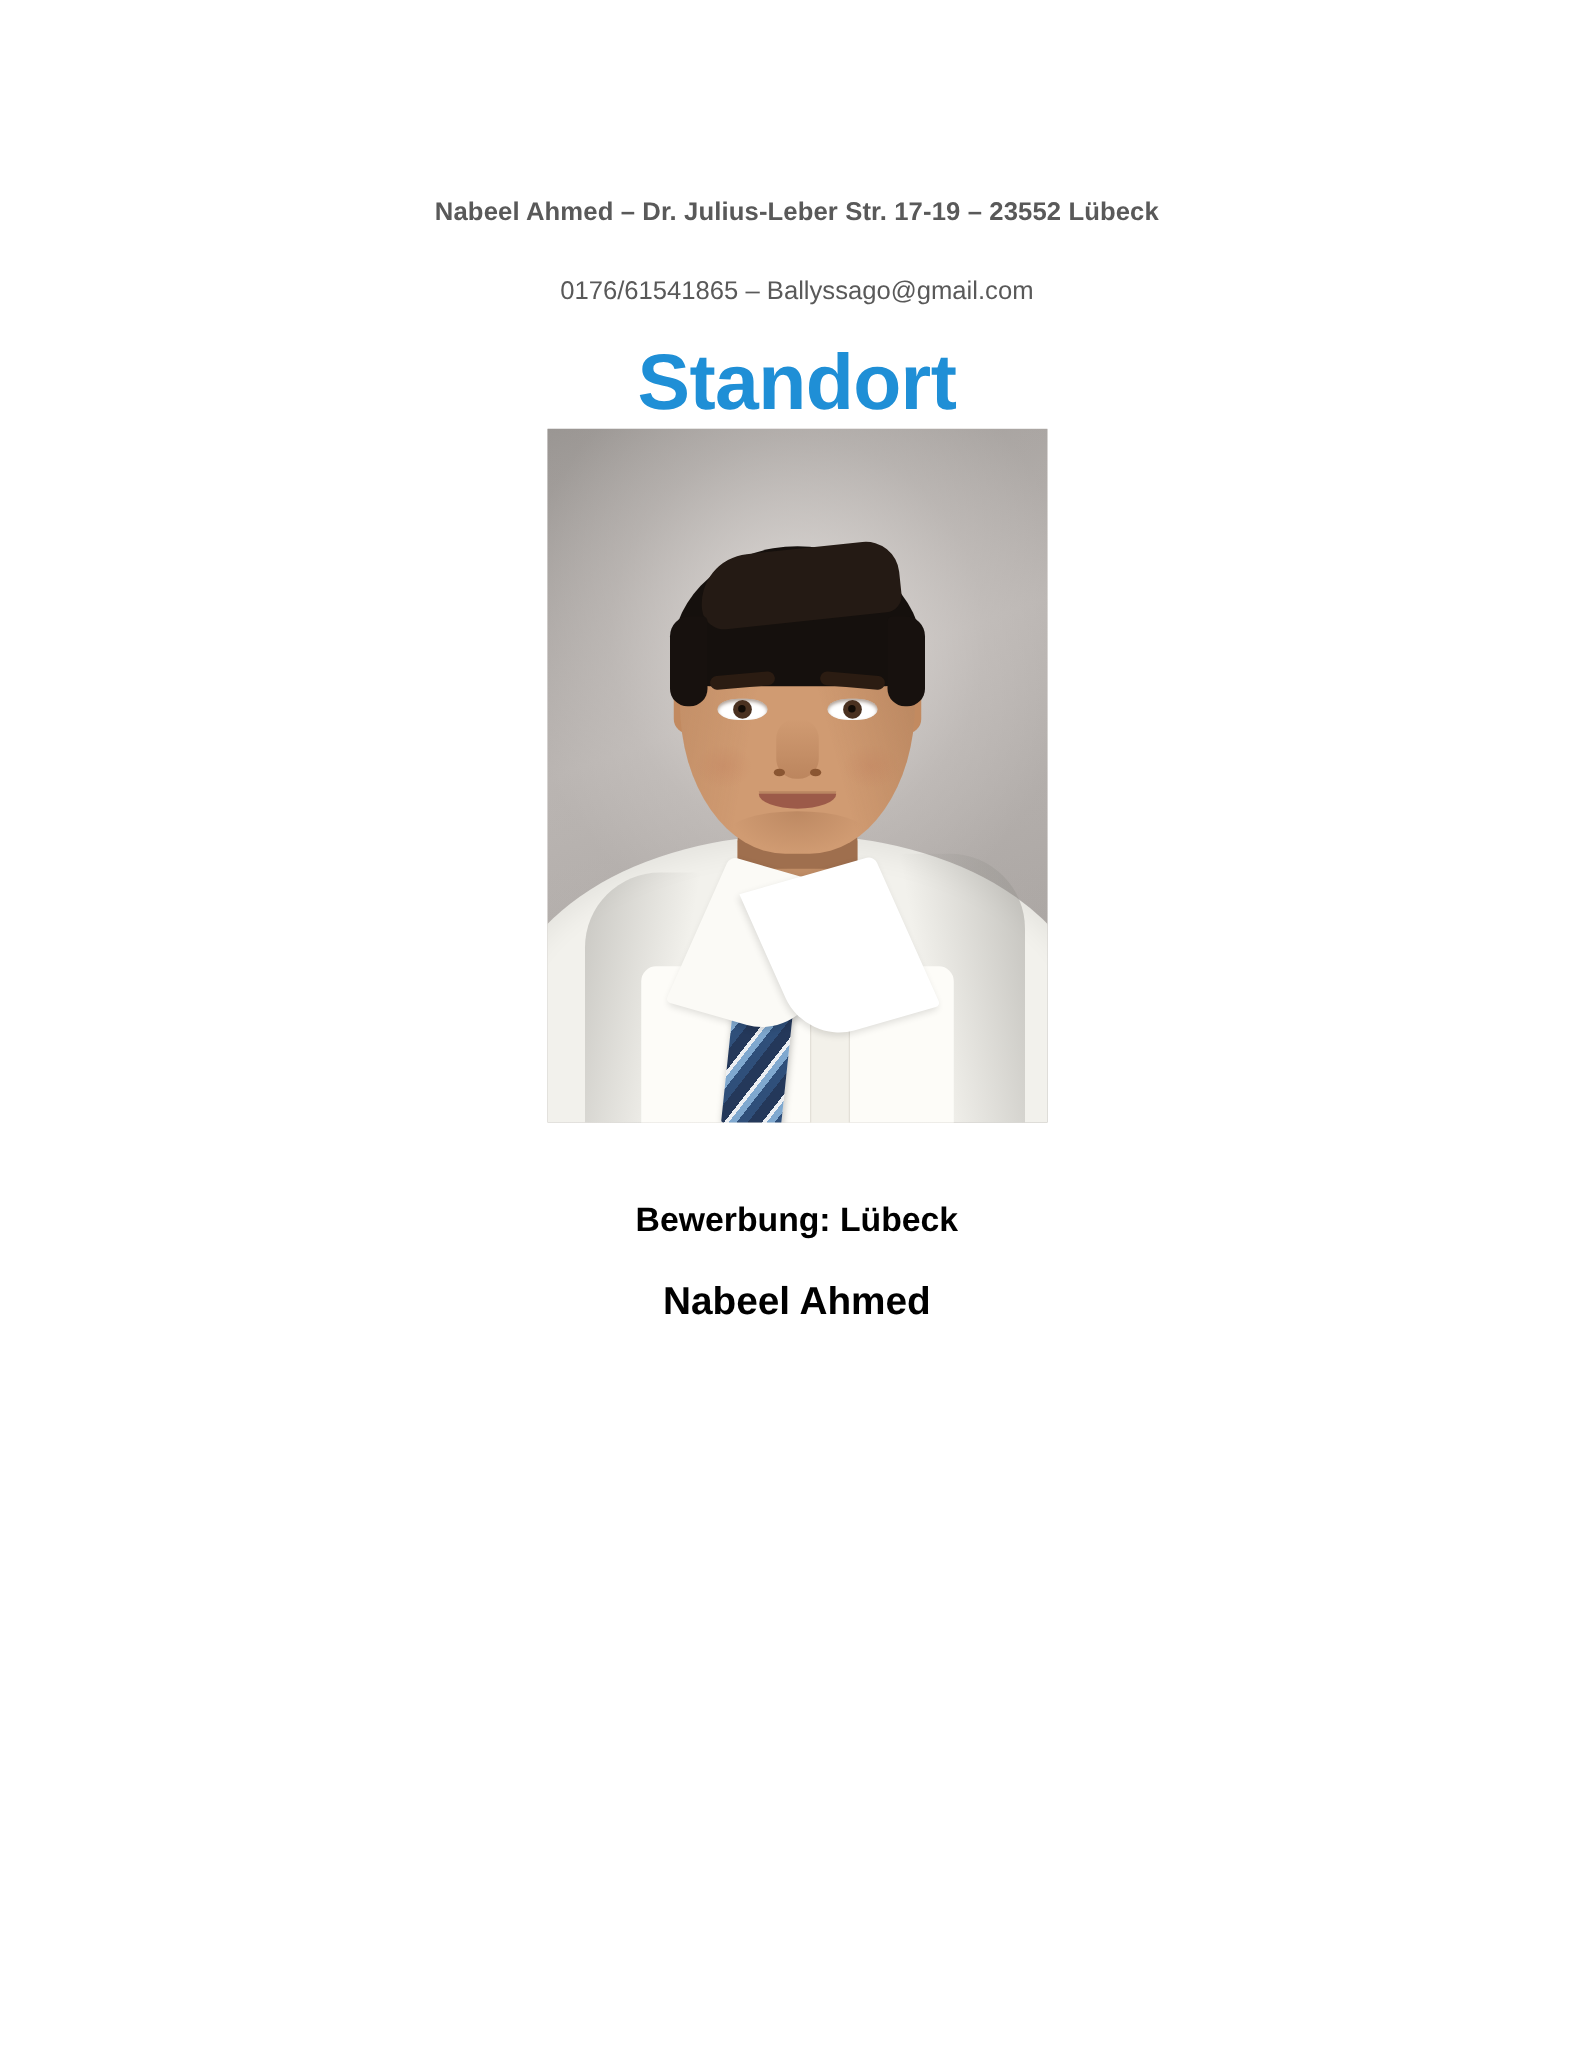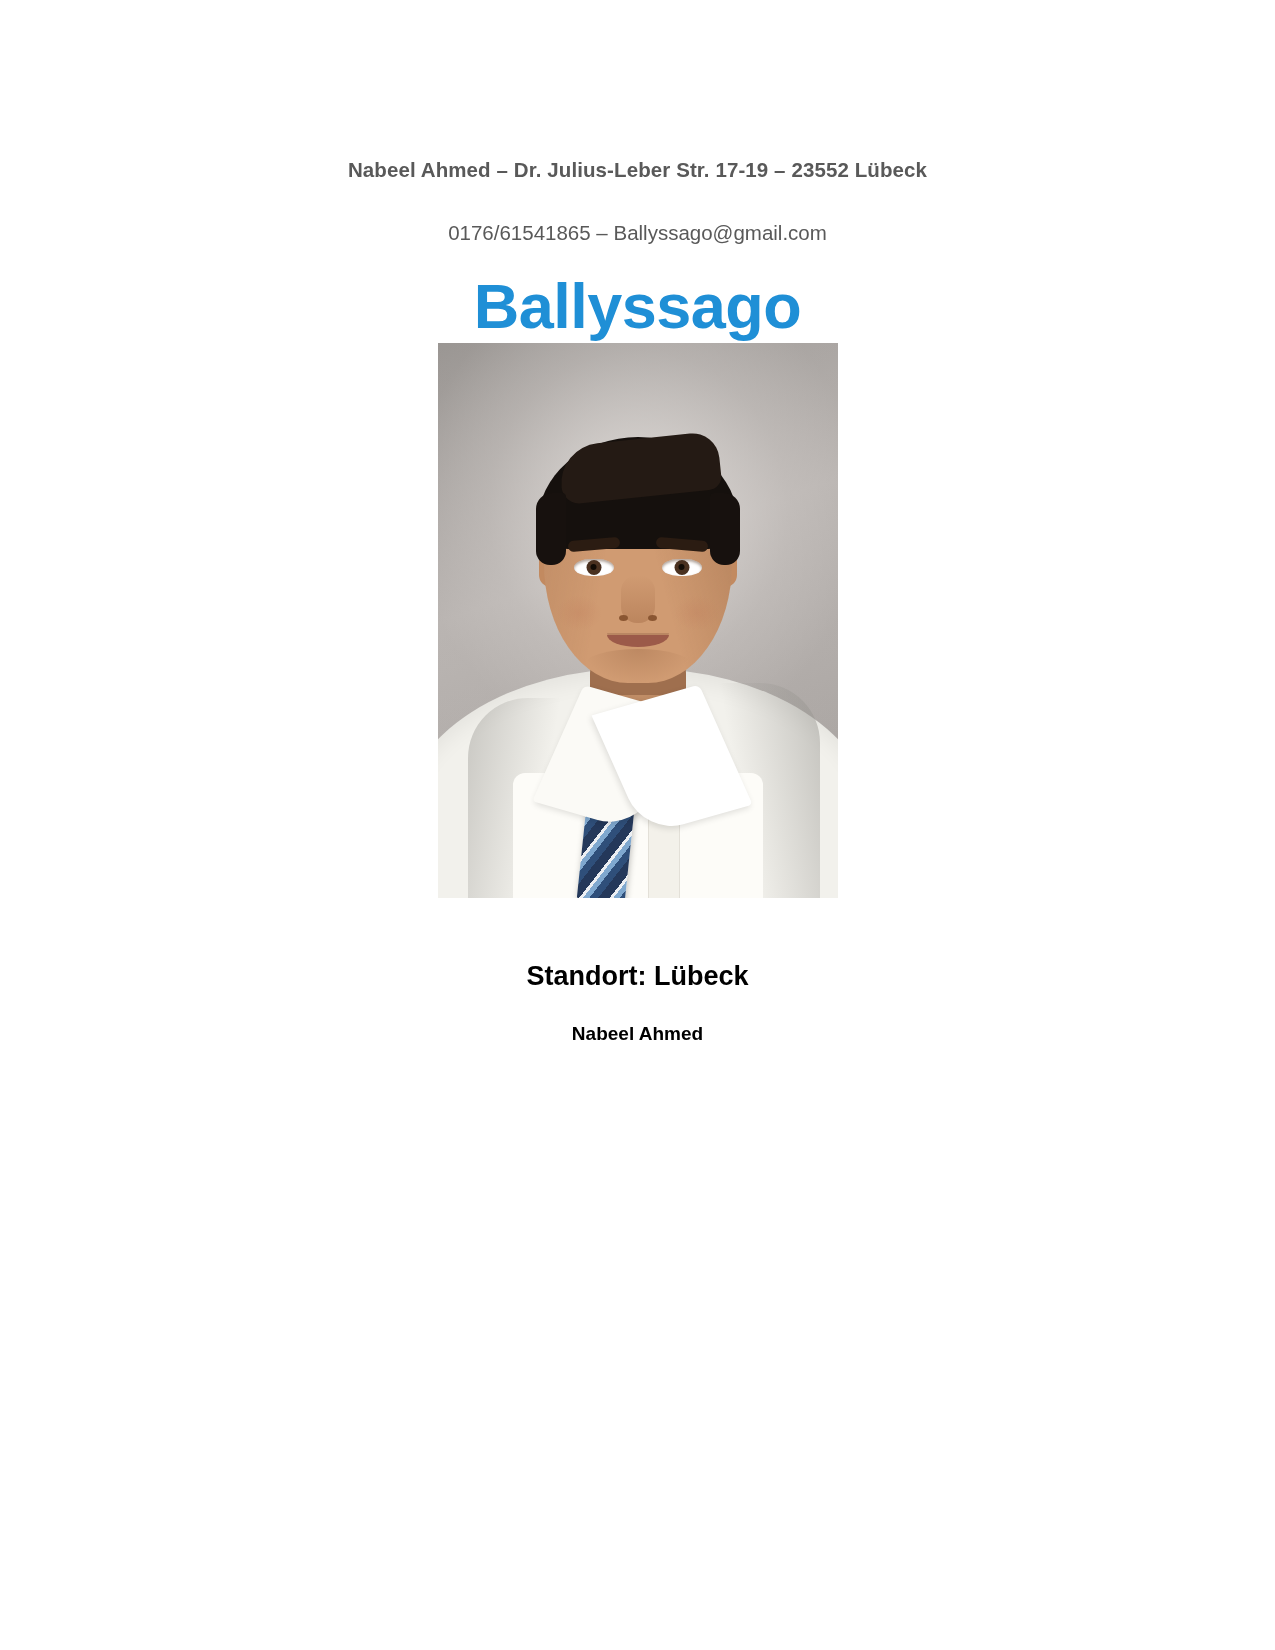--- a/index.html
+++ b/index.html
@@ -361,38 +361,38 @@
     text-align: center;
     margin-top: 62px;
   }
   .footer-line1 {
     font-size: 27px;
     font-weight: bold;
     color: #000000;
     line-height: 1.25;
   }
   .footer-line2 {
-    font-size: 19px;
+    font-size: 31px;
     font-weight: bold;
     color: #000000;
     margin-top: 28px;
     line-height: 1.25;
   }
 </style>
 </head>
 <body>
 
 <div class="page">
 
   <div class="header-block">
     <div class="addr-line">Nabeel Ahmed – Dr. Julius-Leber Str. 17-19 – 23552 Lübeck</div>
     <div class="contact-line">0176/61541865 – Ballyssago@gmail.com</div>
   </div>
 
-  <div class="title">Ballyssago</div>
+  <div class="title">Standort</div>
 
   <div class="photo-wrap">
     <div class="photo">
       <div class="bg-vignette"></div>
       <div class="shoulders"></div>
       <div class="shoulder-shadow-l"></div>
       <div class="shoulder-shadow-r"></div>
       <div class="shirt-front"></div>
       <div class="placket"></div>
       <div class="neck"></div>
@@ -421,17 +421,17 @@
         </div>
       <div class="nose"></div>
       <div class="nostril-l"></div>
       <div class="nostril-r"></div>
       <div class="mouth"></div>
       <div class="chin-shade"></div>
     </div>
   </div>
 
   <div class="footer-block">
-    <div class="footer-line1">Standort: Lübeck</div>
+    <div class="footer-line1">Bewerbung: Lübeck</div>
     <div class="footer-line2">Nabeel Ahmed</div>
   </div>
 
 </div>
 
 </body></html>

